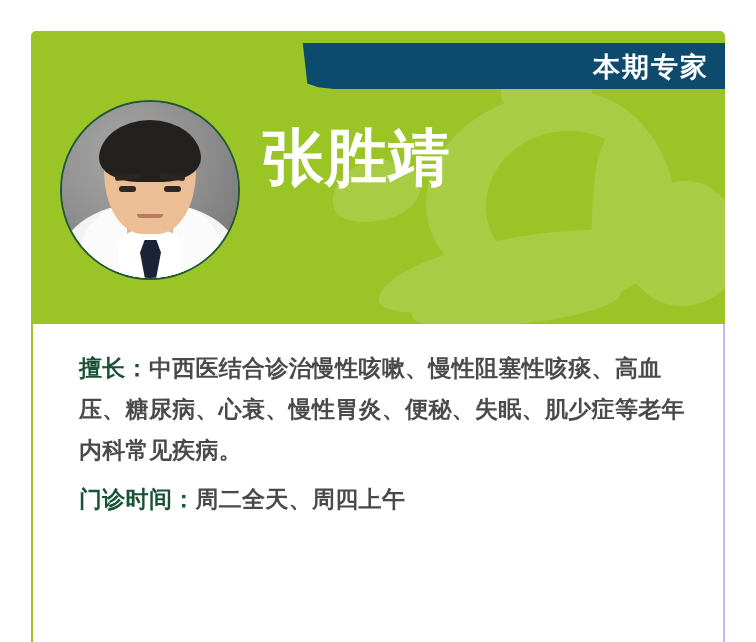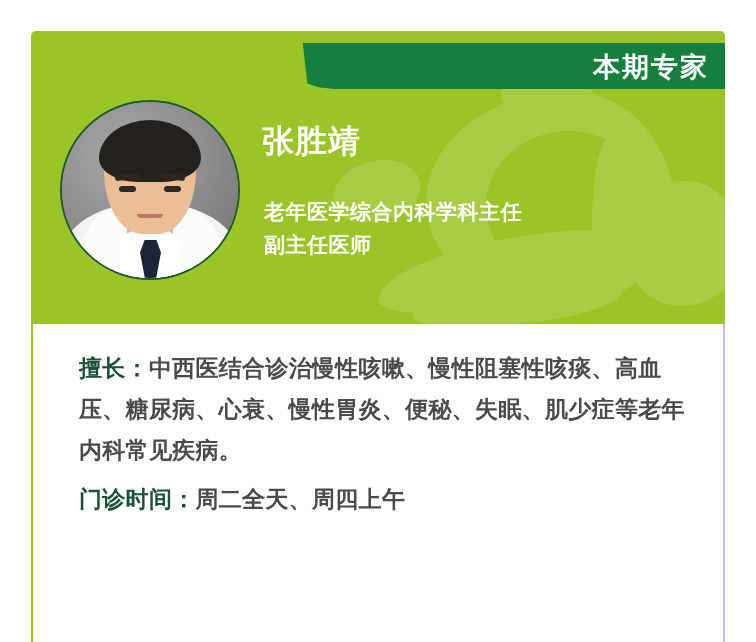--- a/index.html
+++ b/index.html
@@ -52,21 +52,21 @@
   .wm-g { left: 590px; top: 150px; width: 120px; height: 125px; border-radius: 55% 45% 50% 50% / 45% 55% 45% 55%; }
   .wm-h { left: 300px; top: 130px; width: 90px;  height: 60px;  border-radius: 50% 50% 46% 54% / 60% 52% 48% 40%; transform: rotate(-14deg); }
 
   
   .banner {
     position: absolute;
     left: 237px;
     top: 12px;
     width: 457px;
     height: 46px;
-    background: #15803d;
+    background: #0c4a6e;
     clip-path: polygon(7.6% 0%, 100% 0%, 100% 100%, 14.5% 100%, 11% 96%, 8.6% 88%);
     display: flex;
     align-items: center;
     justify-content: flex-end;
   }
   .banner-title {
     color: #ffffff;
     font-size: 27px;
     font-weight: bold;
     letter-spacing: 2px;
@@ -202,21 +202,21 @@
     background: #b9795e;
     border-radius: 0 0 10px 10px;
   }
 
   
   .doc-name {
     position: absolute;
     left: 231px;
     top: 94px;
     color: #ffffff;
-    font-size: 32px;
+    font-size: 62px;
     font-weight: bold;
     line-height: 1.05;
     letter-spacing: 1px;
   }
   .doc-titles {
     position: absolute;
     left: 233px;
     top: 165px;
     color: #ffffff;
     font-size: 21px;
@@ -289,24 +289,20 @@
       <div class="av-hair"></div>
       <div class="av-brow-l"></div>
       <div class="av-brow-r"></div>
       <div class="av-eye-l"></div>
       <div class="av-eye-r"></div>
       <div class="av-mouth"></div>
     </div>
 
     <div class="doc-name">张胜靖</div>
 
-    <div class="doc-titles">
-      <div>老年医学综合内科学科主任</div>
-      <div>副主任医师</div>
-    </div>
 
   </div>
 
   <div class="panel">
     <div class="panel-inner">
 
       <p class="para"><span class="lbl">擅长：</span><span>中西医结合诊治慢性咳嗽、慢性阻塞性咳痰、高血压、糖尿病、心衰、慢性胃炎、便秘、失眠、肌少症等老年内科常见疾病。</span></p>
 
       <p class="para"><span class="lbl">门诊时间：</span><span>周二全天、周四上午</span></p>
 

